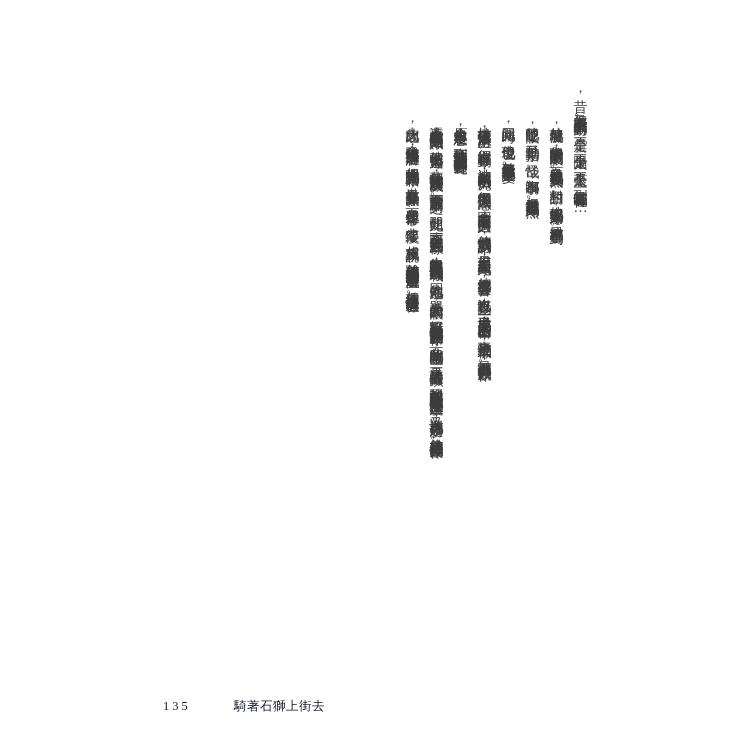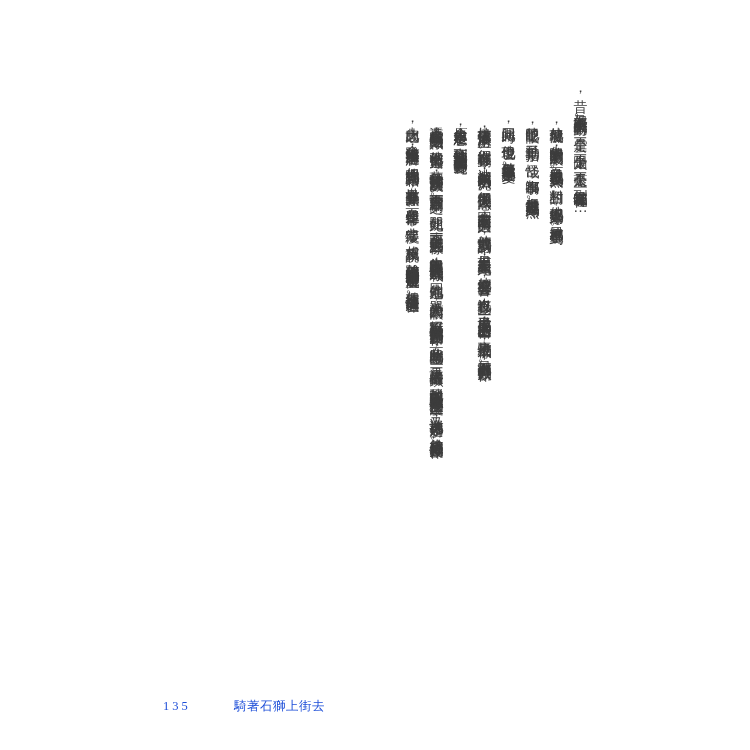--- a/index.html
+++ b/index.html
@@ -39,21 +39,21 @@
   }
   .para.no-indent {
     text-indent: 0;
   }
   .footer {
     position: absolute;
     top: 698px;
     left: 163px;
     height: 16px;
     font-size: 12.5px;
-    color: #1d4ed8;
+    color: #0f172a;
     white-space: nowrap;
   }
   .page-num {
     display: inline-block;
     letter-spacing: 3px;
   }
   .running-title {
     display: inline-block;
     margin-left: 40px;
     letter-spacing: 0.5px;

